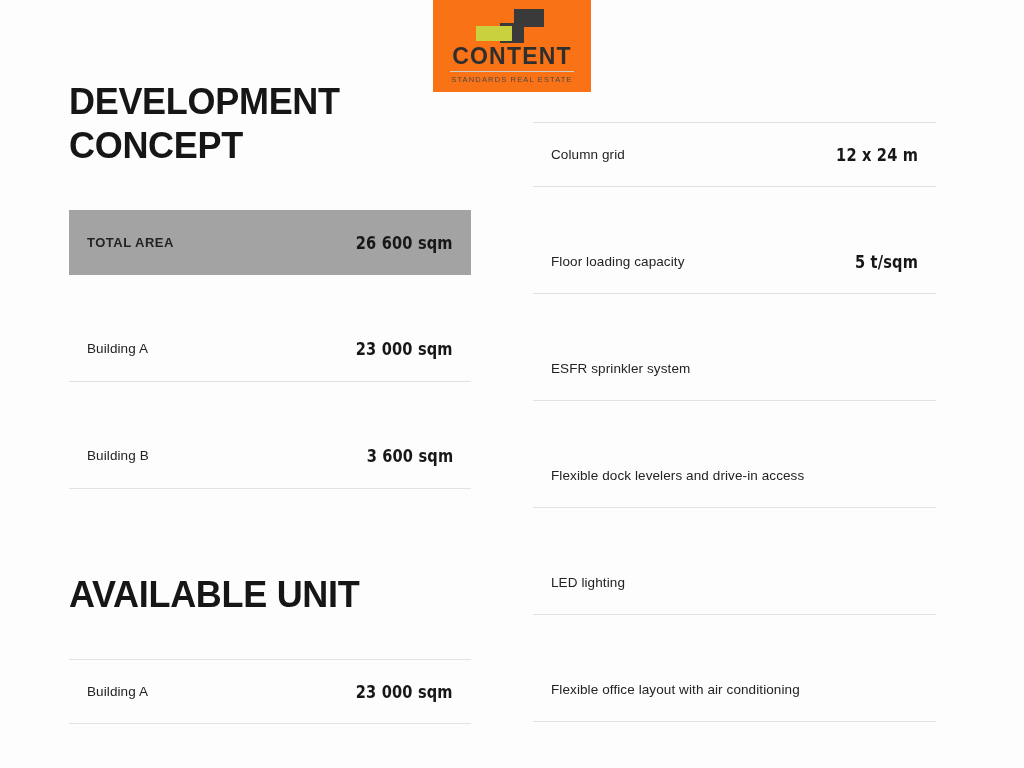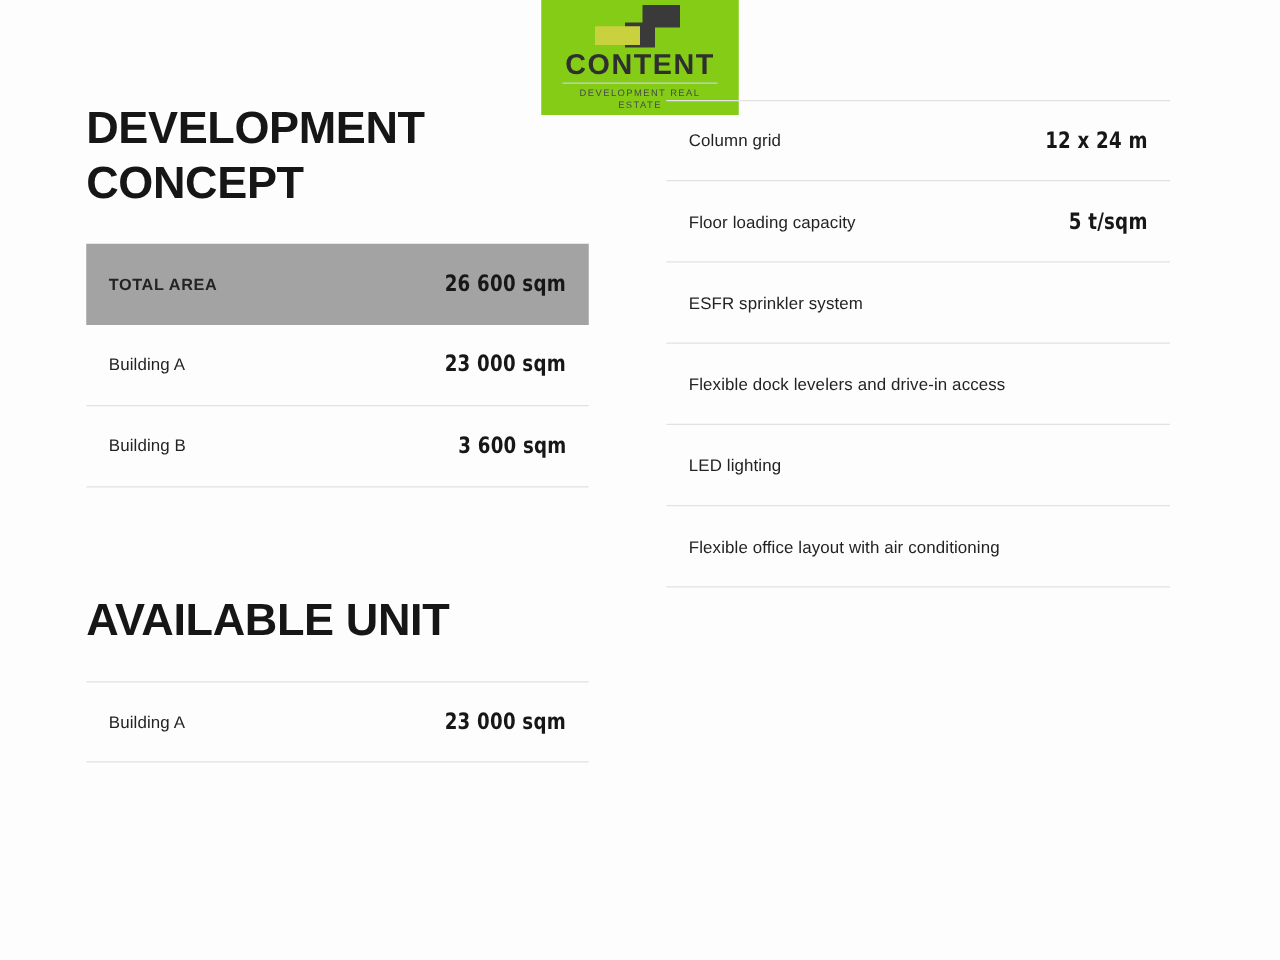--- a/index.html
+++ b/index.html
@@ -23,21 +23,21 @@
     background: #fdfdfd;
   }
 
   
   .logo-block {
     position: absolute;
     left: 433px;
     top: 0;
     width: 158px;
     height: 92px;
-    background: #84cc16;
+    background: #f97316;
     display: flex;
     flex-direction: column;
     align-items: center;
     justify-content: center;
   }
   .logo-marks {
     position: relative;
     width: 92px;
     height: 34px;
     margin-bottom: 2px;
@@ -113,20 +113,21 @@
   }
 
   .row {
     display: flex;
     align-items: center;
     justify-content: space-between;
     height: 65px;
     padding: 0 18px 0 18px;
     box-sizing: border-box;
     border-bottom: 1px solid #e2e2e2;
+    margin-top: 42px;
   }
   .row.first {
     border-top: 1px solid #e2e2e2;
   }
   .row.highlight {
     background: #a3a3a3;
     border-bottom: none;
     border-top: none;
   }
   .row-label {
@@ -160,21 +161,21 @@
 
 <div class="page">
 
   <div class="logo-block">
     <div class="logo-marks">
       <div class="logo-square-dark"></div>
       <div class="logo-square-dark2"></div>
       <div class="logo-square-lime"></div>
     </div>
     <div class="logo-title">CONTENT</div>
-    <div class="logo-sub">DEVELOPMENT REAL ESTATE</div>
+    <div class="logo-sub">STANDARDS REAL ESTATE</div>
   </div>
 
   <div class="col-left">
 
     <h1 class="section-title">DEVELOPMENT CONCEPT</h1>
 
     <div class="rows">
       <div class="row highlight">
         <span class="row-label">TOTAL AREA</span>
         <span class="row-value">26 600 sqm</span>

